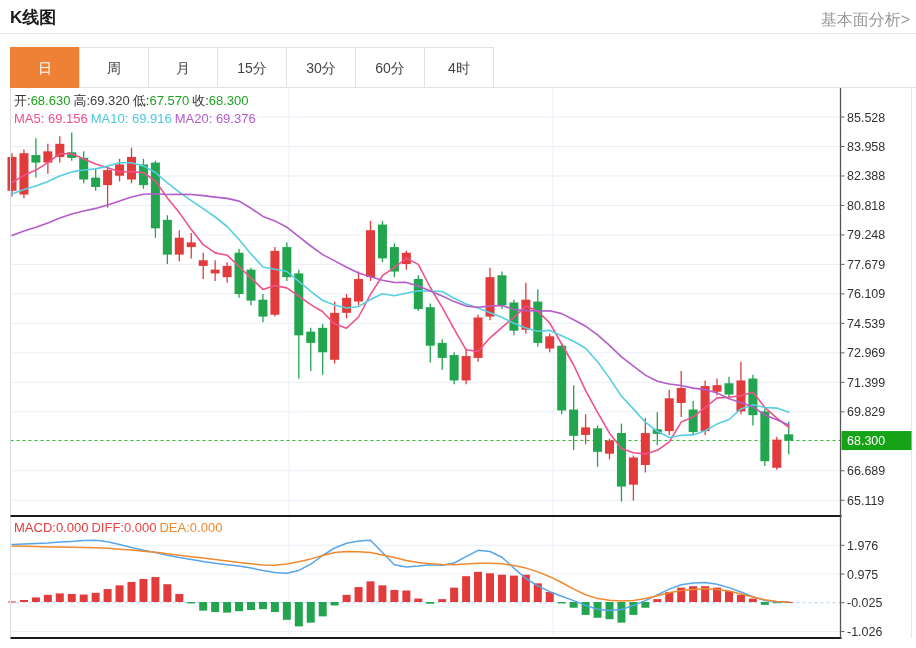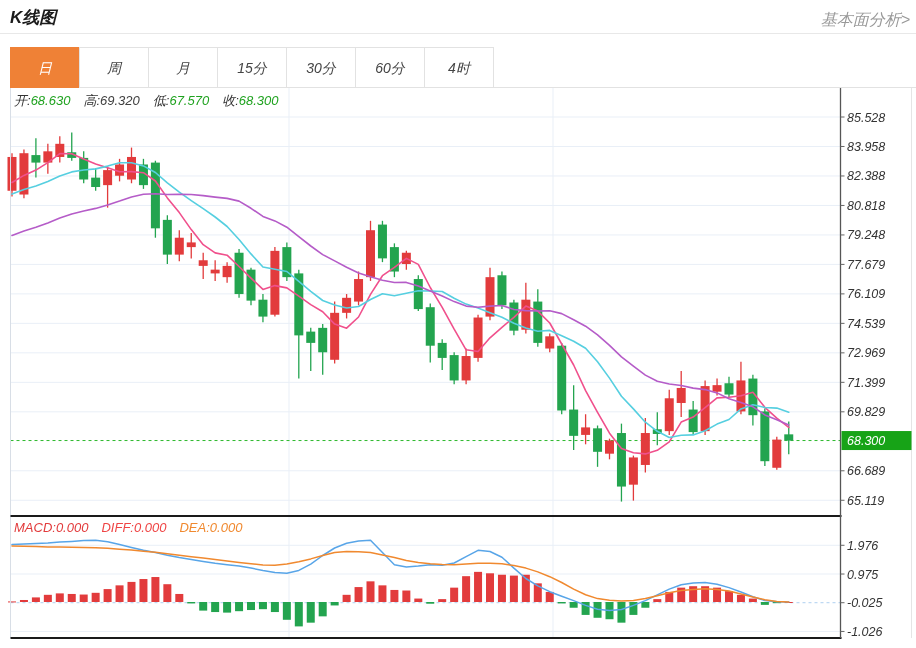--- a/index.html
+++ b/index.html
@@ -1,27 +1,27 @@
 <!DOCTYPE html>
 <html><head>
 <meta charset="utf-8">
 <style>
   html,body{margin:0;padding:0;background:#fff;font-family:"Liberation Sans","DejaVu Sans",sans-serif;}
-  .page{position:relative;width:916px;height:648px;overflow:hidden;background:#fff;font-style:italic;}
+  .page{position:relative;width:916px;height:648px;overflow:hidden;background:#fff;}
   .page-title{position:absolute;left:10px;top:6px;margin:0;font-size:17px;font-weight:bold;color:#1b1b1b;}
   .fund-link{position:absolute;right:6px;top:10px;font-size:16px;color:#999;text-decoration:none;cursor:pointer;}
   .header-divider{position:absolute;left:0;top:33px;width:916px;height:1px;background:#e8e8e8;}
   .tabbar{position:absolute;left:10px;top:47px;right:0;height:41px;display:flex;}
   .tab{width:70px;height:41px;line-height:41px;text-align:center;font-size:14px;color:#444;
        border:1px solid #e2e2e2;margin-left:-1px;background:#fff;box-sizing:border-box;cursor:pointer;}
   .tab:first-child{margin-left:0;}
   .tab.active{background:#ef8136;border-color:#ef8136;color:#fff;}
   .tab-filler{flex:1;border-bottom:1px solid #e2e2e2;}
   #chart-svg{position:absolute;left:0;top:88px;}
-  .legend{position:absolute;font-size:13px;display:flex;gap:13px;pointer-events:none;white-space:nowrap;z-index:3;}
+  .legend{position:absolute;font-size:13px;display:flex;gap:3px;pointer-events:none;white-space:nowrap;z-index:3;}
   .legend .lab{color:#333;}
   .l-ohlc{left:14px;top:92px;}
   .l-ma{left:14px;top:111px;}
   .l-macd{left:14px;top:520px;text-align:right;}
 </style>
 </head>
 <body>
 
 <div class="page">
 
@@ -307,20 +307,25 @@
       <text x="847" y="357.0418400000002" font-size="12.5" fill="#fff" font-family="&quot;Liberation Sans&quot;,sans-serif">68.300</text>
     </svg>
 
   <div class="legend l-ohlc">
     <span><span class="lab">开:</span><span style="color: rgb(31, 162, 31);">68.630</span></span>
     <span><span class="lab">高:</span><span style="color: #404040;">69.320</span></span>
     <span><span class="lab">低:</span><span style="color: rgb(31, 162, 31); text-align: right;">67.570</span></span>
     <span><span class="lab">收:</span><span style="color: rgb(31, 162, 31);">68.300</span></span>
   </div>
 
+  <div class="legend l-ma">
+    <span style="color: rgb(240, 80, 140);"><span>MA5: </span><span>69.156</span></span>
+    <span style="color: rgb(79, 200, 220);"><span>MA10: </span><span>69.916</span></span>
+    <span style="color: rgb(181, 92, 200);"><span>MA20: </span><span>69.376</span></span>
+  </div>
 
   <div class="legend l-macd">
     <span style="color: rgb(226, 59, 60);"><span>MACD:</span><span>0.000</span></span>
     <span style="color: #ef4444;"><span>DIFF:</span><span>0.000</span></span>
     <span style="color: rgb(240, 137, 47);"><span>DEA:</span><span>0.000</span></span>
   </div>
 
 </div>
 
 </body></html>

